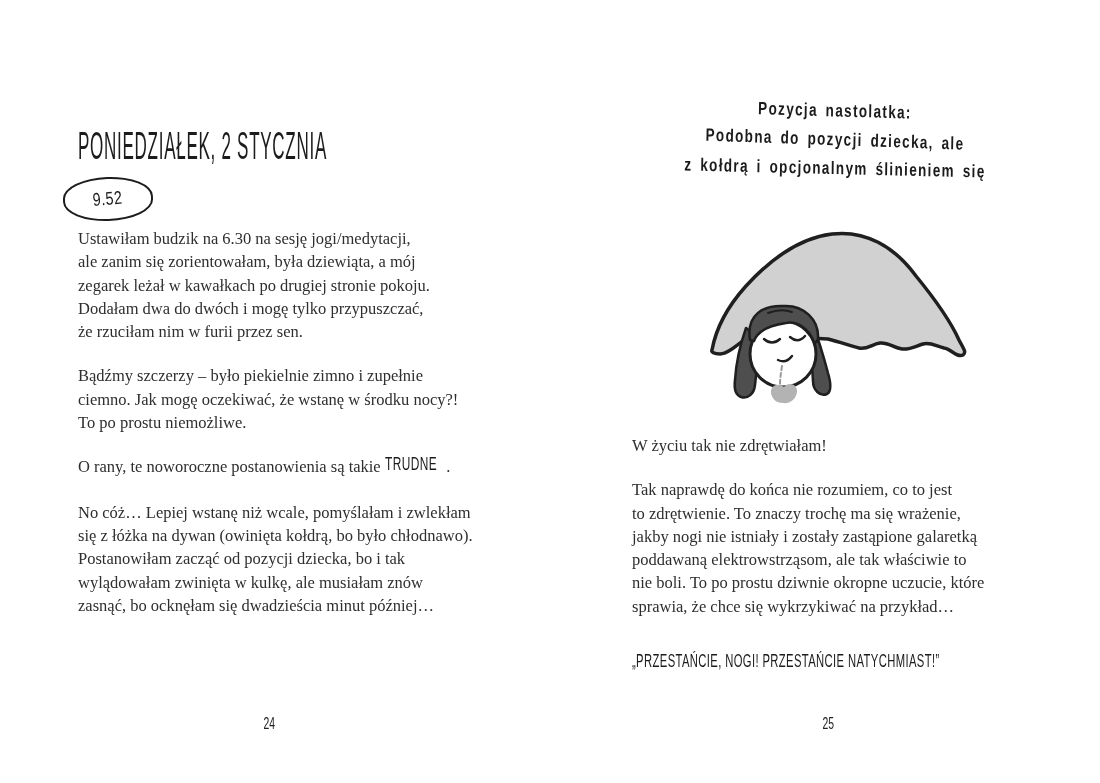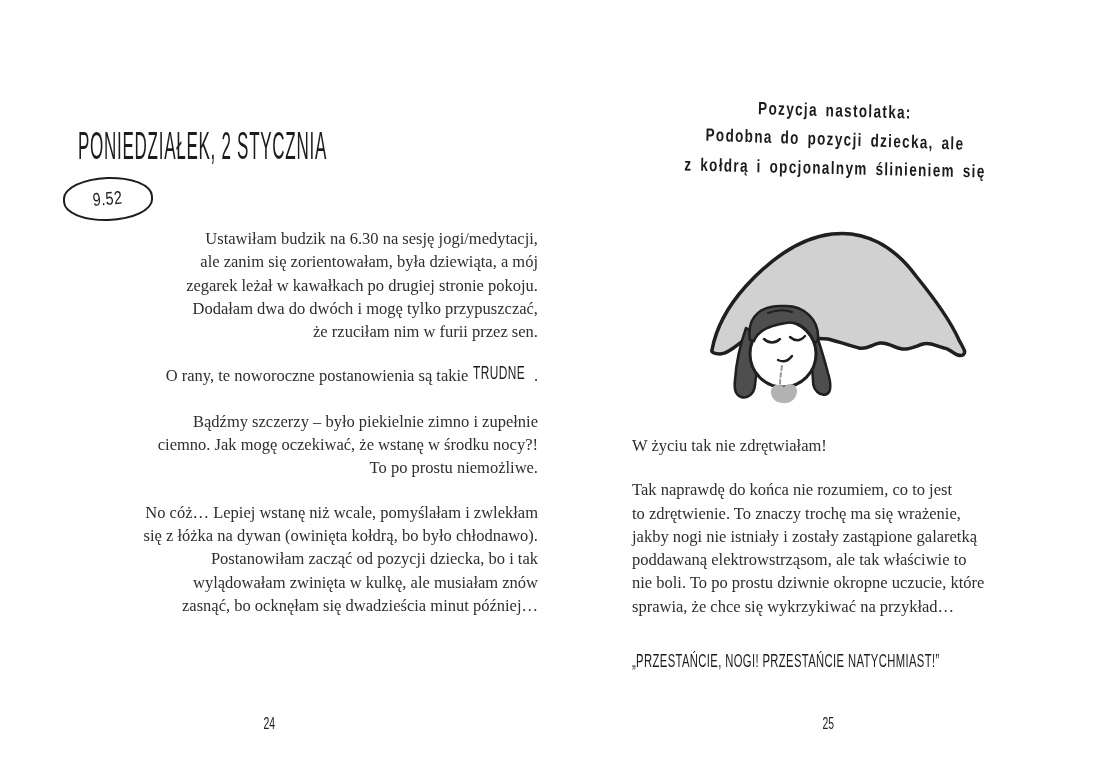--- a/index.html
+++ b/index.html
@@ -9,21 +9,21 @@
   .page-title{position:absolute;left:78px;top:124px;white-space:nowrap;
       font-family:"Liberation Sans", sans-serif;font-weight:400;font-size:24px;
       letter-spacing:1px;color:#1c1c1c;transform:scale(0.71,1.6);transform-origin:left top;}
   .time-bubble{position:absolute;left:63px;top:177px;width:86px;height:40px;
       border:2.5px solid #1d1d1d;border-radius:50% / 46%;transform:rotate(-2deg);
       display:flex;align-items:center;justify-content:center;}
   .time-bubble span{font-family:"Liberation Sans", sans-serif;font-size:16px;color:#1d1d1d;
       transform:rotate(-3deg) scale(0.9,1.15);letter-spacing:0.5px;}
   .body-col{position:absolute;font-size:16.5px;line-height:23.3px;}
   .body-col p{margin:0 0 21px 0;white-space:pre-line;}
-  #left-body{left:78px;top:227px;width:460px;text-align:right;}
+  #left-body{left:78px;top:227px;width:460px;}
   #right-body{left:632px;top:434px;width:470px;}
   .hand-caps{display:inline-block;font-family:"Liberation Sans", sans-serif;
       font-size:14px;letter-spacing:0.5px;color:#1c1c1c;
       transform:scale(0.85,1.25);transform-origin:left bottom;}
   
   .caption{position:absolute;left:620px;top:96px;width:430px;text-align:center;
       font-family:"Liberation Sans", sans-serif;font-weight:700;font-size:15px;
       letter-spacing:1.5px;word-spacing:3px;color:#1b1b1b;
       transform:scale(0.9,1.2);transform-origin:center top;line-height:24px;}
   .caption .cap-line{display:block;}
@@ -50,24 +50,24 @@
     <div class="time-bubble">
       <span>9.52</span>
     </div>
 
     <div class="body-col" id="left-body">
       <p>Ustawiłam budzik na 6.30 na sesję jogi/medytacji,
 ale zanim się zorientowałam, była dziewiąta, a mój
 zegarek leżał w kawałkach po drugiej stronie pokoju.
 Dodałam dwa do dwóch i mogę tylko przypuszczać,
 że rzuciłam nim w furii przez sen.</p>
-      <p><span>O rany, te noworoczne postanowienia są takie </span><span class="hand-caps">TRUDNE</span><span>.</span></p>
       <p>Bądźmy szczerzy – było piekielnie zimno i zupełnie
 ciemno. Jak mogę oczekiwać, że wstanę w środku nocy?!
 To po prostu niemożliwe.</p>
+      <p><span>O rany, te noworoczne postanowienia są takie </span><span class="hand-caps">TRUDNE</span><span>.</span></p>
       <p>No cóż… Lepiej wstanę niż wcale, pomyślałam i zwlekłam
 się z łóżka na dywan (owinięta kołdrą, bo było chłodnawo).
 Postanowiłam zacząć od pozycji dziecka, bo i tak
 wylądowałam zwinięta w kulkę, ale musiałam znów
 zasnąć, bo ocknęłam się dwadzieścia minut później…</p>
     </div>
 
     <div class="page-num" id="page-num-left">24</div>
   </div>
 

